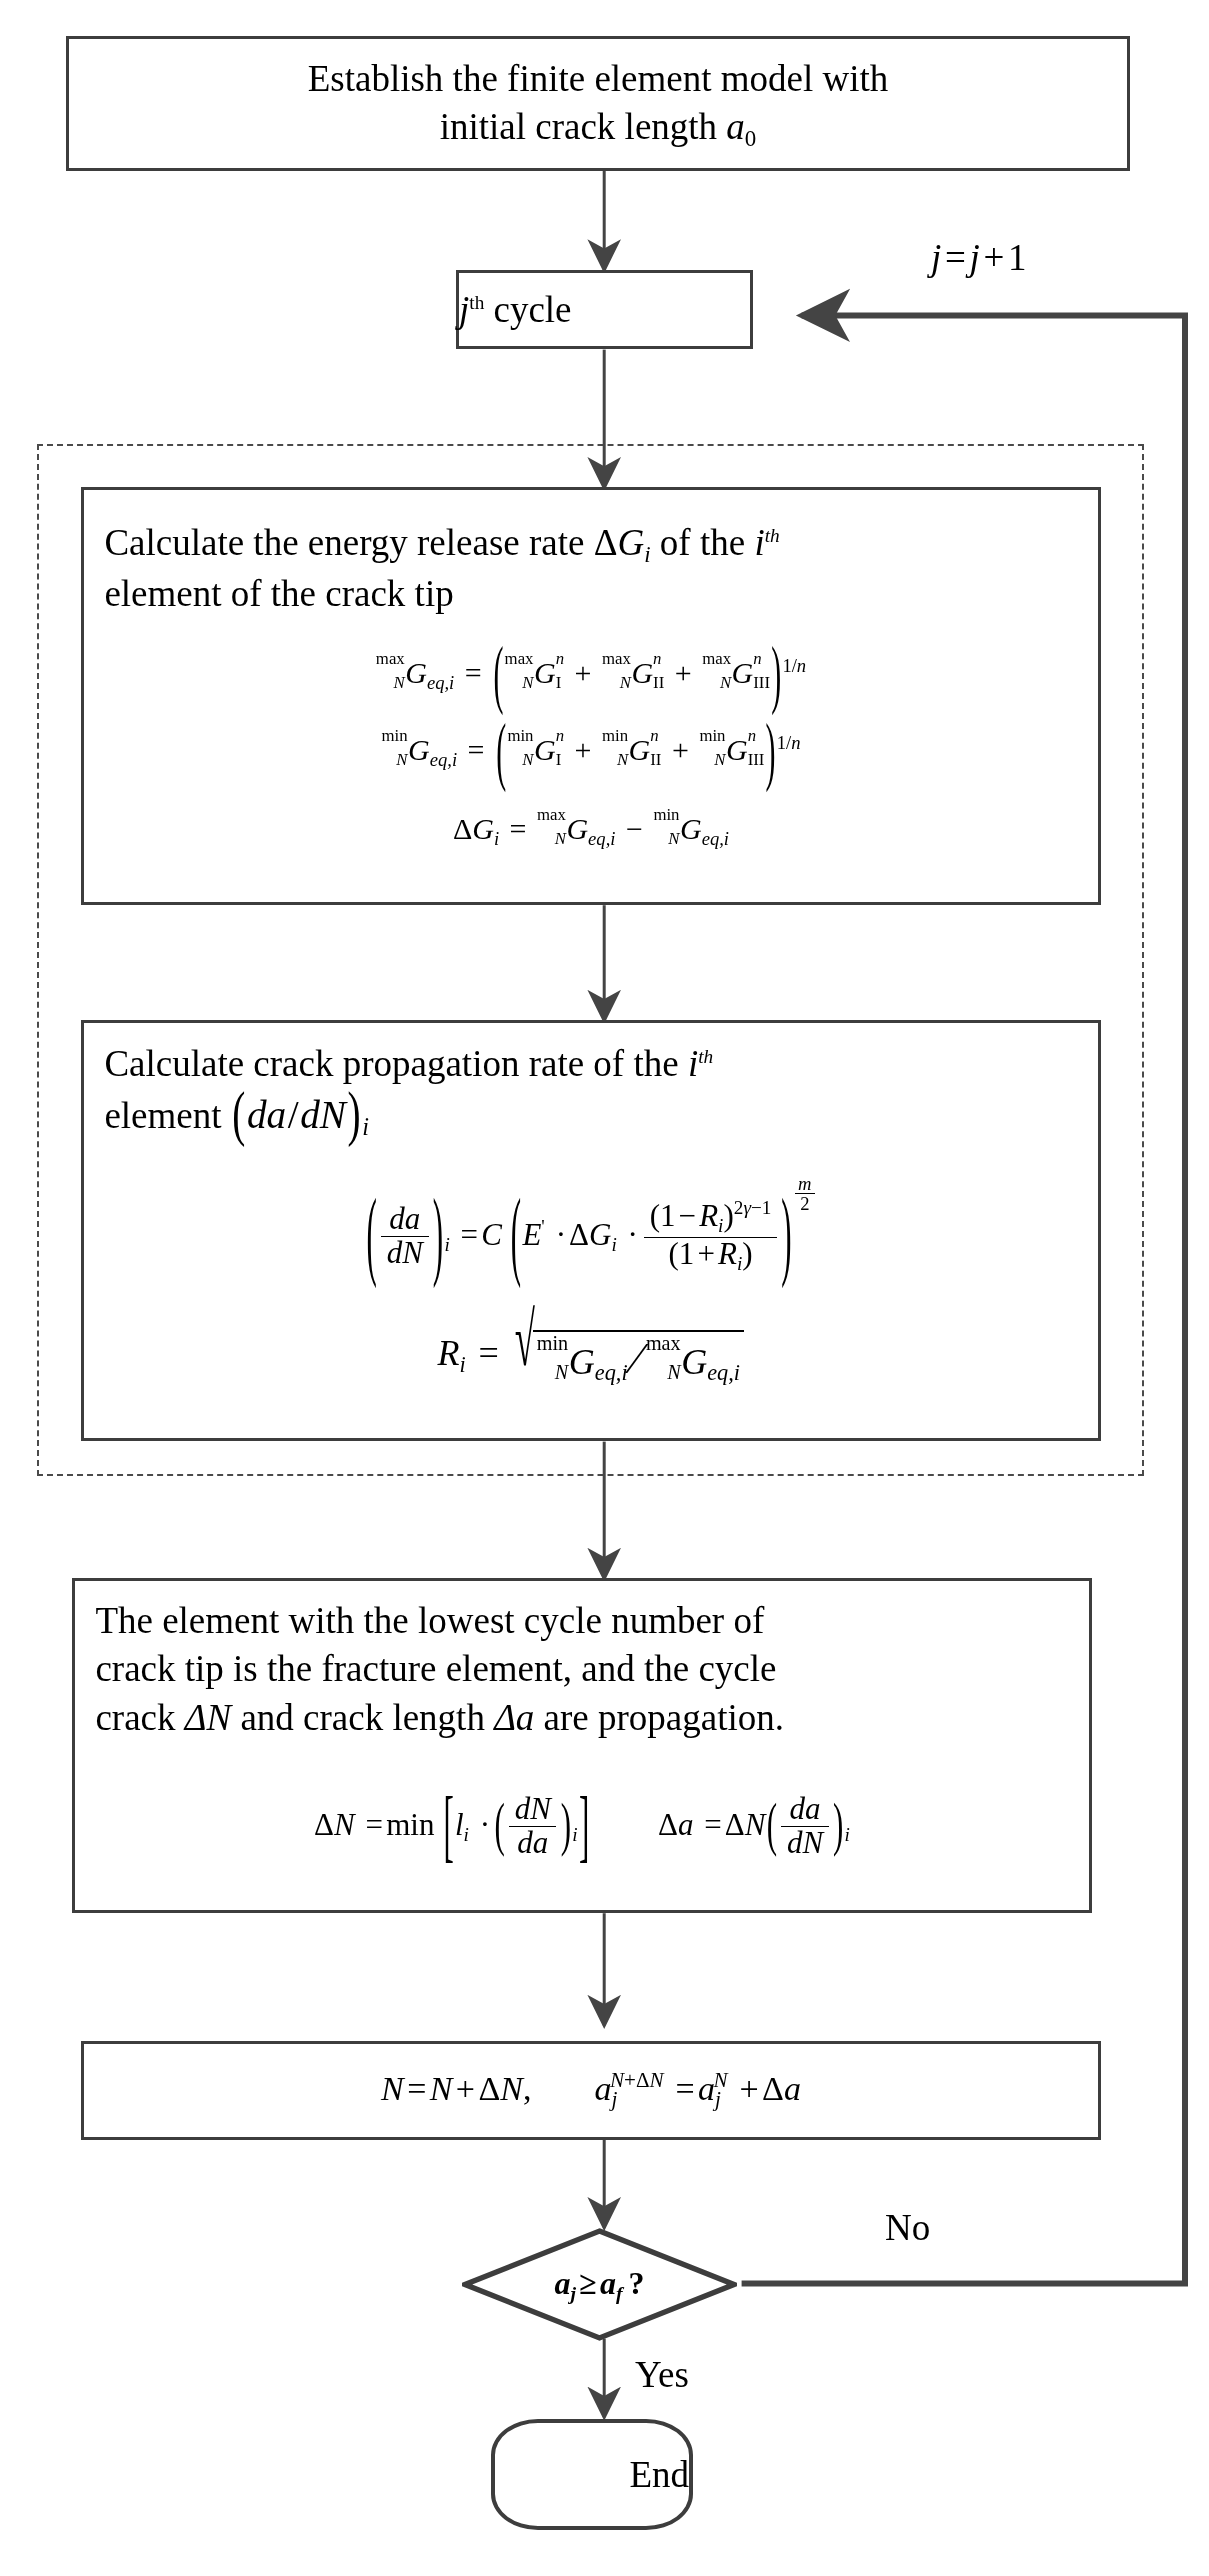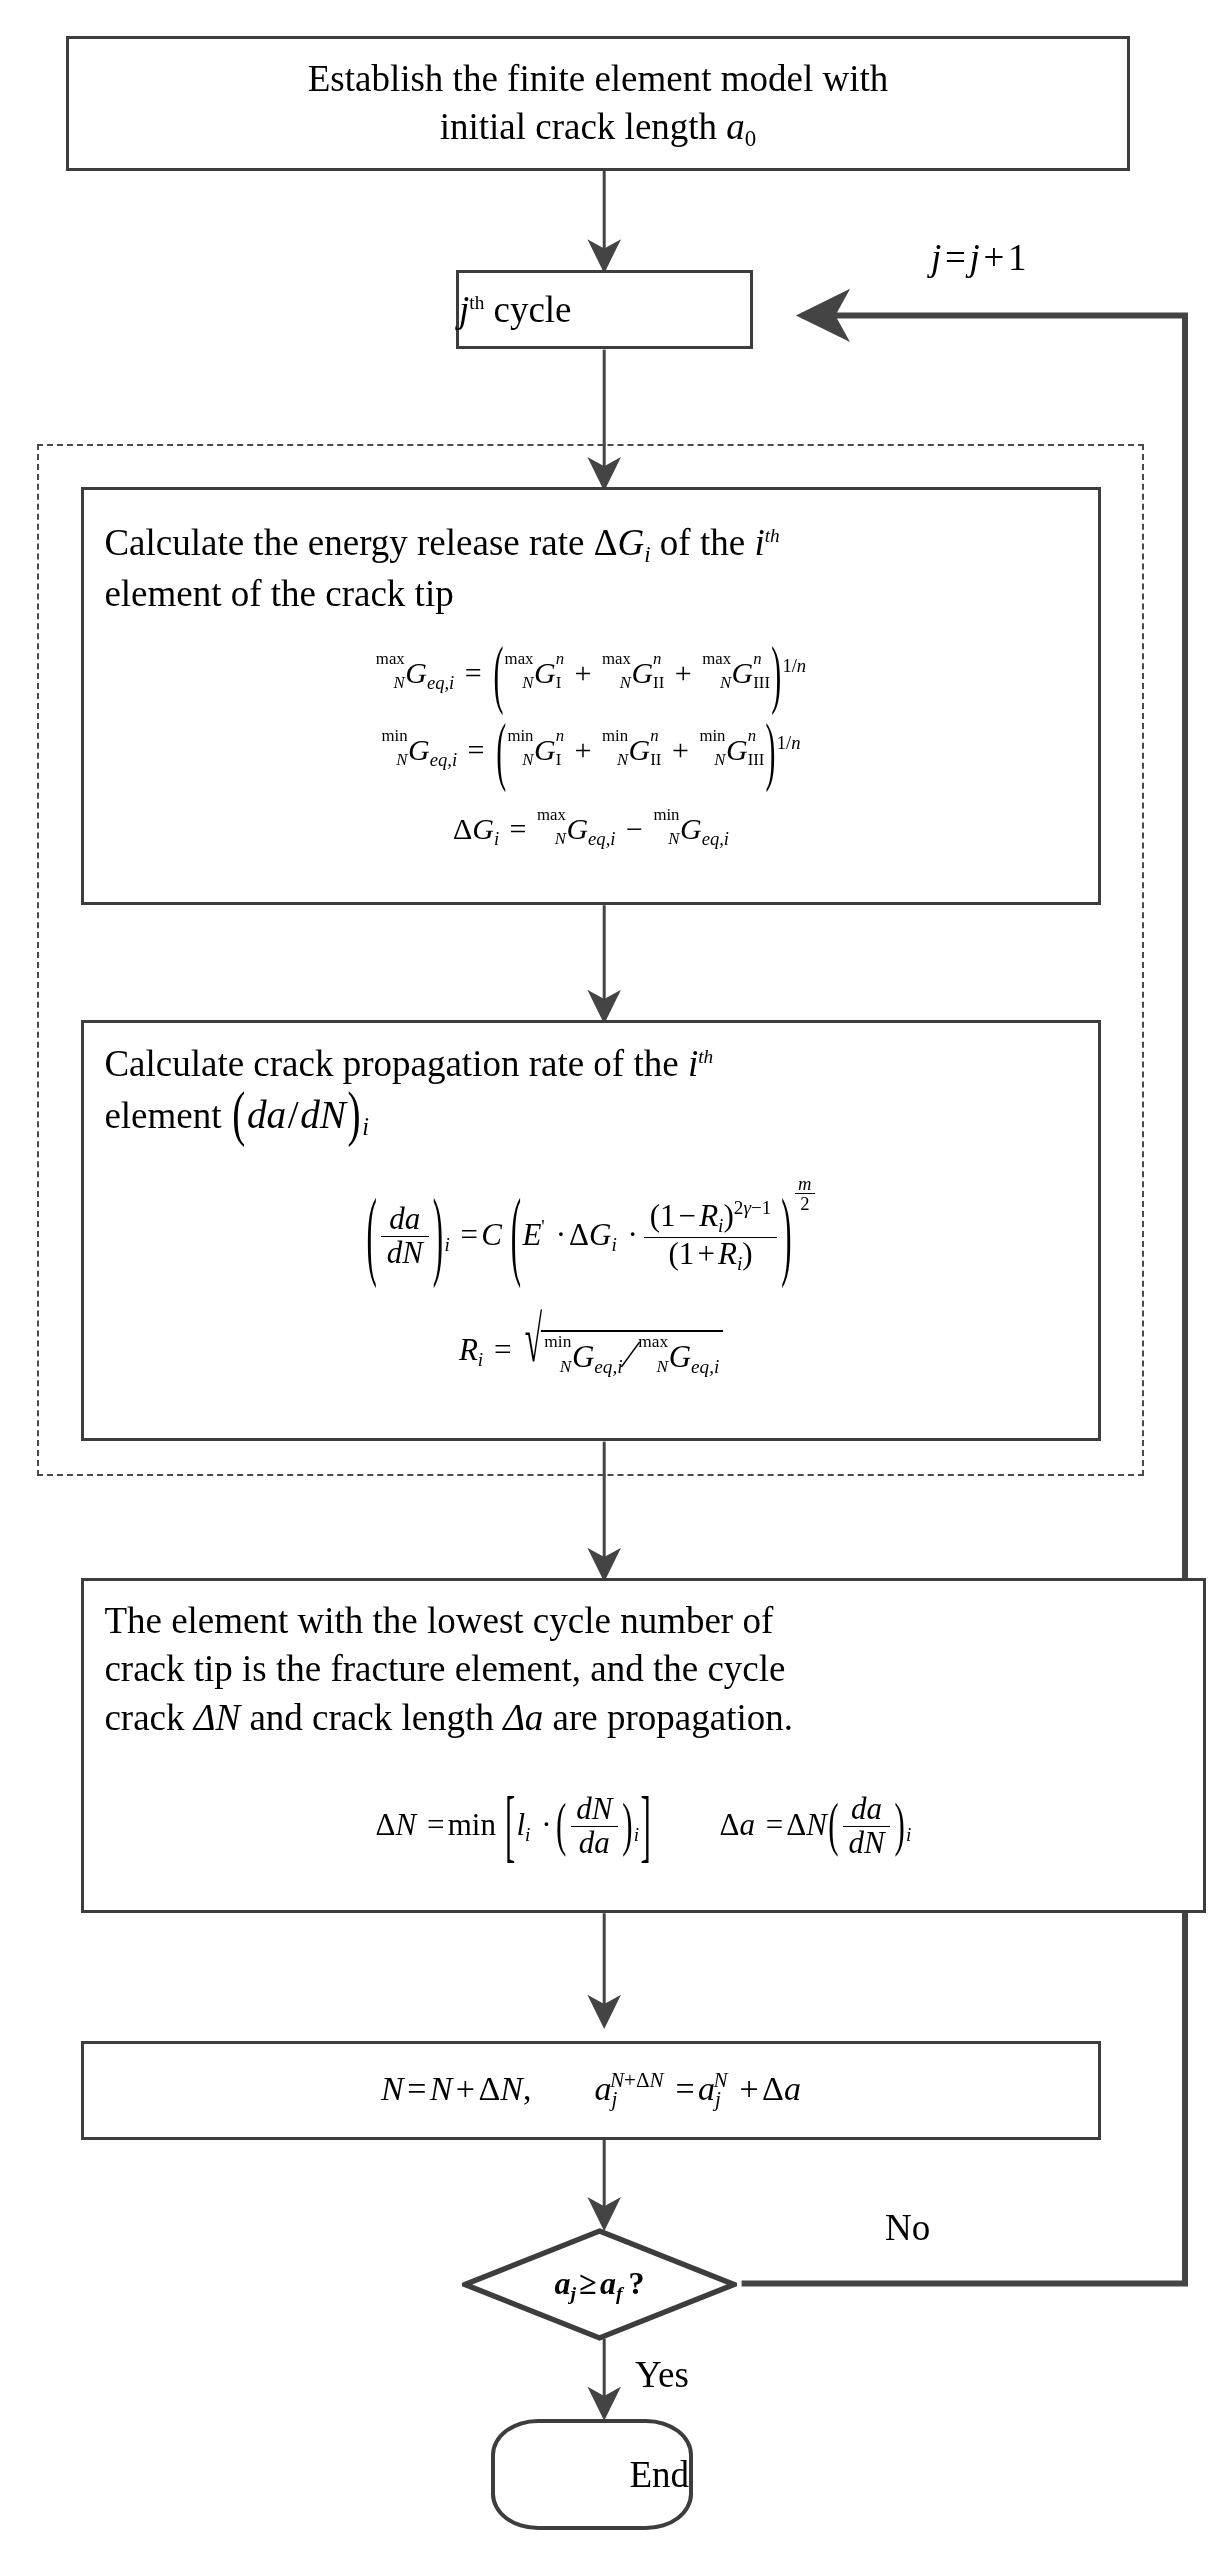--- a/index.html
+++ b/index.html
@@ -287,28 +287,28 @@
     </div>
 
     <div class="formula" style="top:174px; font-size:31px;">
       <span class="delim tall3">(</span><span class="frac"><span class="num"><span class="mi">da</span></span><span class="den"><span class="mi">dN</span></span></span><span class="delim tall3">)</span><span class="sub">i</span>
       <span class="mo">=</span><span class="mi">C</span>
       <span class="delim tall3">(</span><span class="mi">E</span><span class="supn">'</span>
       <span class="mo">·</span><span class="mup">Δ</span><span class="mi">G</span><span class="sub">i</span>
       <span class="mo">·</span><span class="frac"><span class="num"><span class="mn">(1</span><span class="mo">−</span><span class="mi">R</span><span class="sub">i</span><span class="mn">)</span><span class="supn">2<span class="mi">γ</span>−1</span></span><span class="den"><span class="mn">(1</span><span class="mo">+</span><span class="mi">R</span><span class="sub">i</span><span class="mn">)</span></span></span><span class="delim tall3">)</span><span class="frac small" style="vertical-align:super; top:-1.25em;"><span class="num"><span class="mi">m</span></span><span class="den"><span class="mn">2</span></span></span>
     </div>
 
-    <div class="formula" style="top:307px; font-size:31px;">
+    <div class="formula" style="top:307px; font-size:36px;">
       <span class="mi">R</span><span class="sub">i</span>
       <span class="mo">=</span>
       <span class="sqrt-box"><span class="radical">√</span><span class="radicand"><span class="presc"><span class="top">min</span><span class="bot">N</span></span><span class="mi">G</span><span class="sub">eq,i</span><span class="solidus">⁄</span><span class="presc"><span class="top">max</span><span class="bot">N</span></span><span class="mi">G</span><span class="sub">eq,i</span></span></span>
     </div>
   </div>
 
-  <div class="node" style="left:81px; top:1578px; width:1125px; height:335px;">
+  <div class="node" style="left:72px; top:1578px; width:1020px; height:335px;">
 
     <div class="prose" style="top:15.6px;">
       <span>The element with the lowest cycle number of</span><br>
       <span>crack tip is the fracture element, and the cycle</span>
       <span class="lastline">
         <span>crack </span><span class="mi">ΔN</span><span> and crack length </span><span class="mi">Δa</span><span> are propagation.</span>
       </span>
     </div>
 
     <div class="formula" style="top:214px; font-size:31px;">

